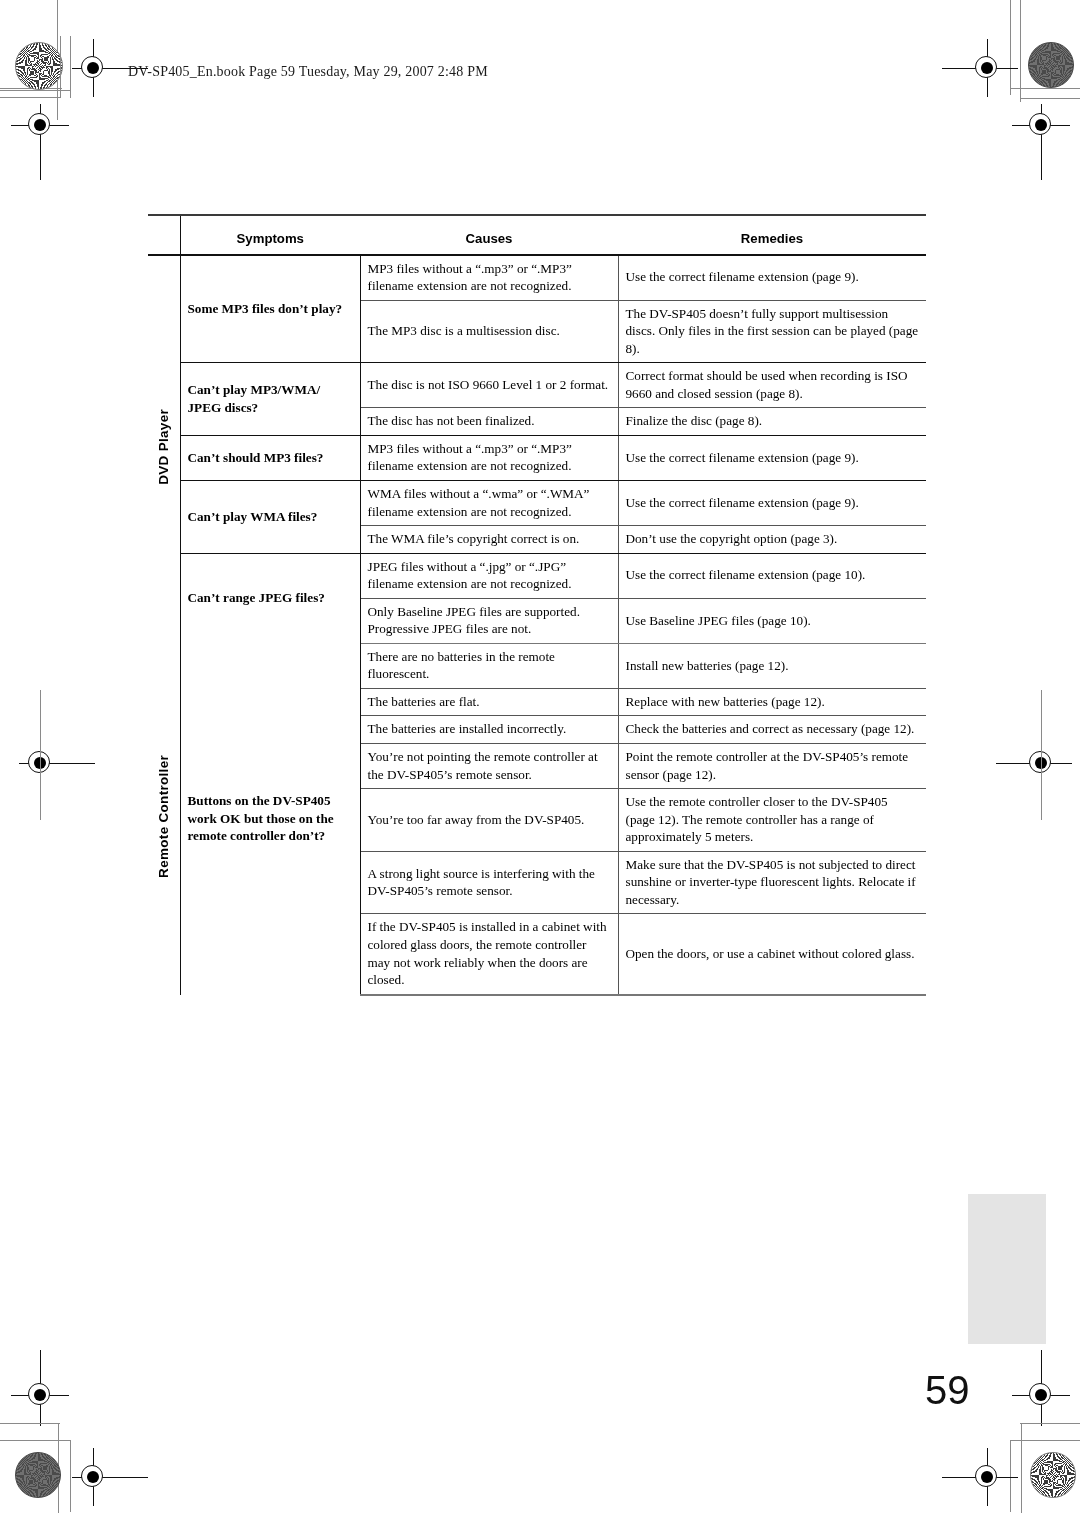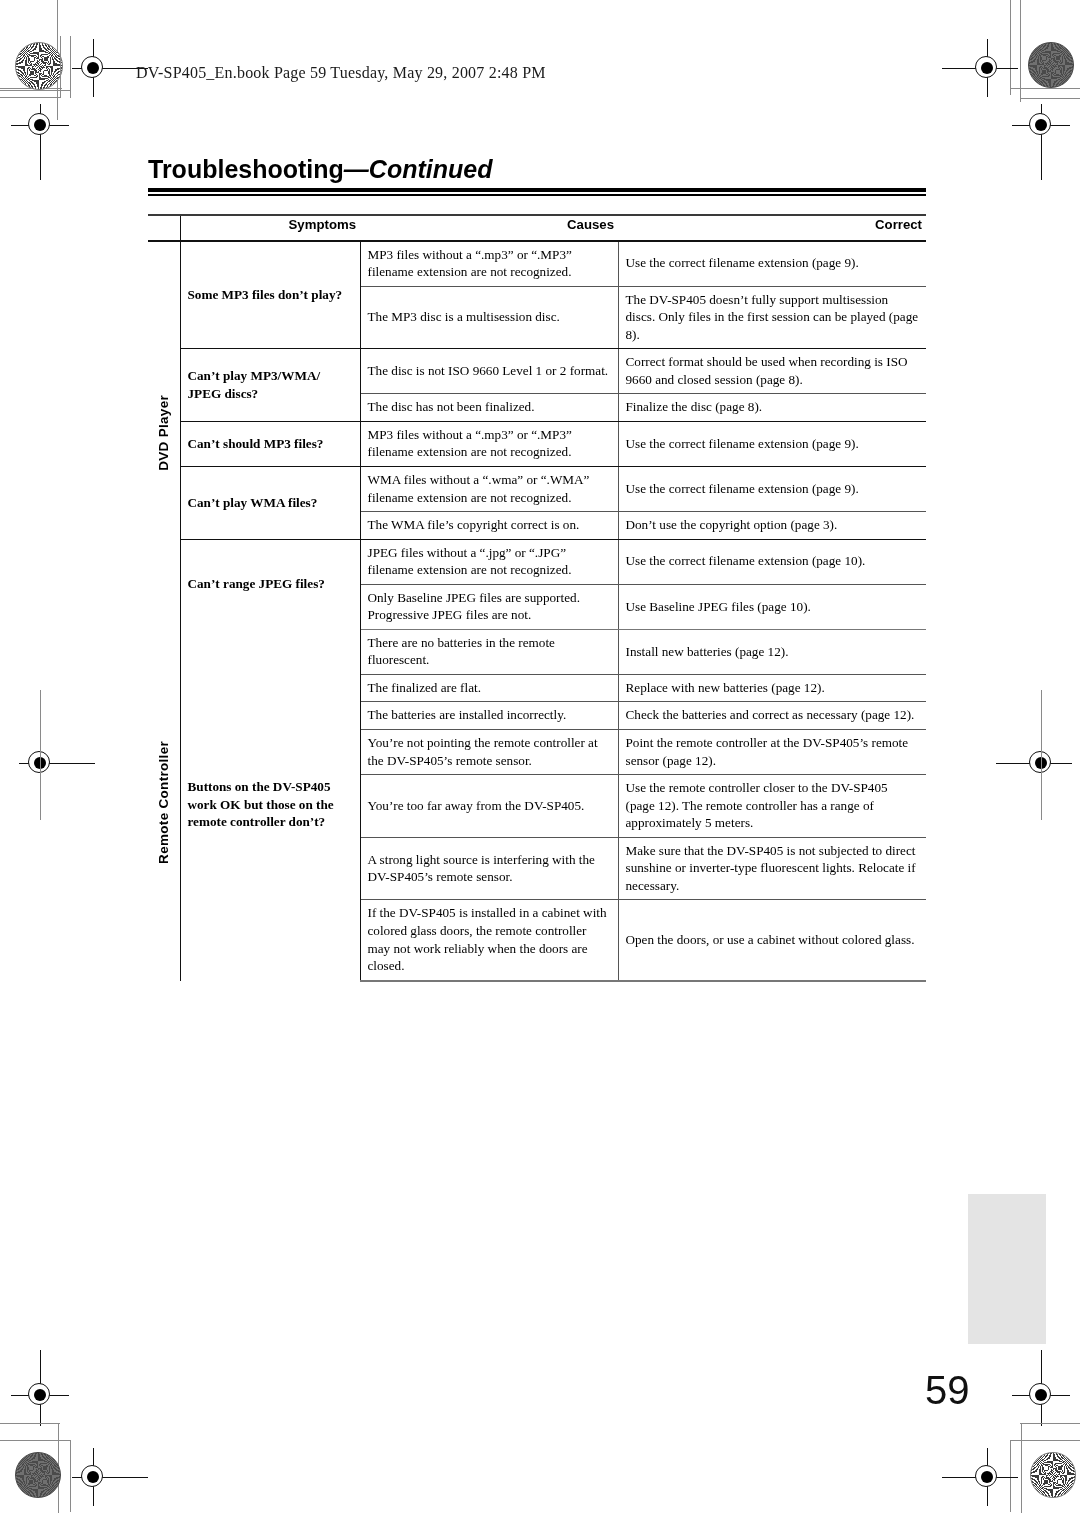--- a/index.html
+++ b/index.html
@@ -75,24 +75,24 @@
   .rosette.dark {
     background:
       repeating-conic-gradient(#4a4a4a 0deg 2deg, #707070 2deg 4deg);
     border: 1px solid #444;
     box-sizing: border-box;
   }
 
   
   .book-header {
     position: absolute;
-    left: 136px;
+    left: 128px;
     top: 64px;
     font-family: "Liberation Serif", serif;
-    font-size: 16px;
+    font-size: 14px;
     color: #1a1a1a;
     white-space: nowrap;
     letter-spacing: 0.2px;
   }
 
   
   .title-block {
     position: absolute;
     left: 148px;
     top: 155px;
@@ -141,22 +141,22 @@
   col.c-side { width: 32px; }
   col.c-sym  { width: 180px; }
   col.c-cause{ width: 258px; }
   col.c-rem  { width: 308px; }
 
   
   tr.hdr th {
     font-family: "Liberation Sans", sans-serif;
     font-weight: bold;
     font-size: 13.2px;
-    text-align: right;
-    padding: 0 4px 6px 4px;
+    text-align: center;
+    padding: 14px 4px 6px 4px;
     border-top: 2.5px solid #3a3a3a;
     border-bottom: 2.5px solid #111;
   }
   tr.hdr th.side-head {
     border-right: 1.6px solid #111;
   }
 
   
   td.sep-bottom { border-bottom: 1.2px solid #555; }
   td.sep-bottom-strong { border-bottom: 1.6px solid #111; }
@@ -319,42 +319,35 @@
 
   <div class="reg-target long-left" style="left:972px; top:1462px;">
     <span class="cross-h"></span>
       <span class="cross-v"></span>
     <span class="ring"></span>
       <span class="dot"></span>
   </div>
 
   <div class="book-header">DV-SP405_En.book  Page 59  Tuesday, May 29, 2007  2:48 PM</div>
 
-  <div class="title-block">
-    <div class="title-text">
-      <span class="t-main">Troubleshooting</span><span class="t-cont">—Continued</span>
-    </div>
-    <div class="title-rule-thick"></div>
-    <div class="title-rule-thin"></div>
-  </div>
 
   <div class="tbl-wrap">
     <table class="ts">
       <colgroup>
         <col class="c-side">
           <col class="c-sym">
           <col class="c-cause">
           <col class="c-rem">
       </colgroup>
       <thead>
         <tr class="hdr">
           <th class="side-head"></th>
           <th>Symptoms</th>
           <th>Causes</th>
-          <th>Correct</th>
+          <th>Remedies</th>
         </tr>
       </thead>
       <tbody>
 
         <tr>
           <td class="side" rowspan="9">
             <span class="vlabel">DVD Player</span>
           </td>
           <td class="sym sep-bottom-strong" rowspan="2">Some MP3 files don’t play?</td>
           <td class="cause sep-bottom">MP3 files without a “.mp3” or “.MP3” filename extension are not recognized.</td>
@@ -403,21 +396,21 @@
 
         <tr>
           <td class="side" rowspan="7">
             <span class="vlabel">Remote Controller</span>
           </td>
           <td class="sym" rowspan="7">Buttons on the DV-SP405 work OK but those on the remote controller don’t?</td>
           <td class="cause sep-bottom">There are no batteries in the remote fluorescent.</td>
           <td class="rem sep-bottom">Install new batteries (page 12).</td>
         </tr>
         <tr>
-          <td class="cause sep-bottom">The finalized are flat.</td>
+          <td class="cause sep-bottom">The batteries are flat.</td>
           <td class="rem sep-bottom">Replace with new batteries (page 12).</td>
         </tr>
         <tr>
           <td class="cause sep-bottom">The batteries are installed incorrectly.</td>
           <td class="rem sep-bottom">Check the batteries and correct as necessary (page 12).</td>
         </tr>
         <tr>
           <td class="cause sep-bottom">You’re not pointing the remote controller at the DV-SP405’s remote sensor.</td>
           <td class="rem sep-bottom">Point the remote controller at the DV-SP405’s remote sensor (page 12).</td>
         </tr>

